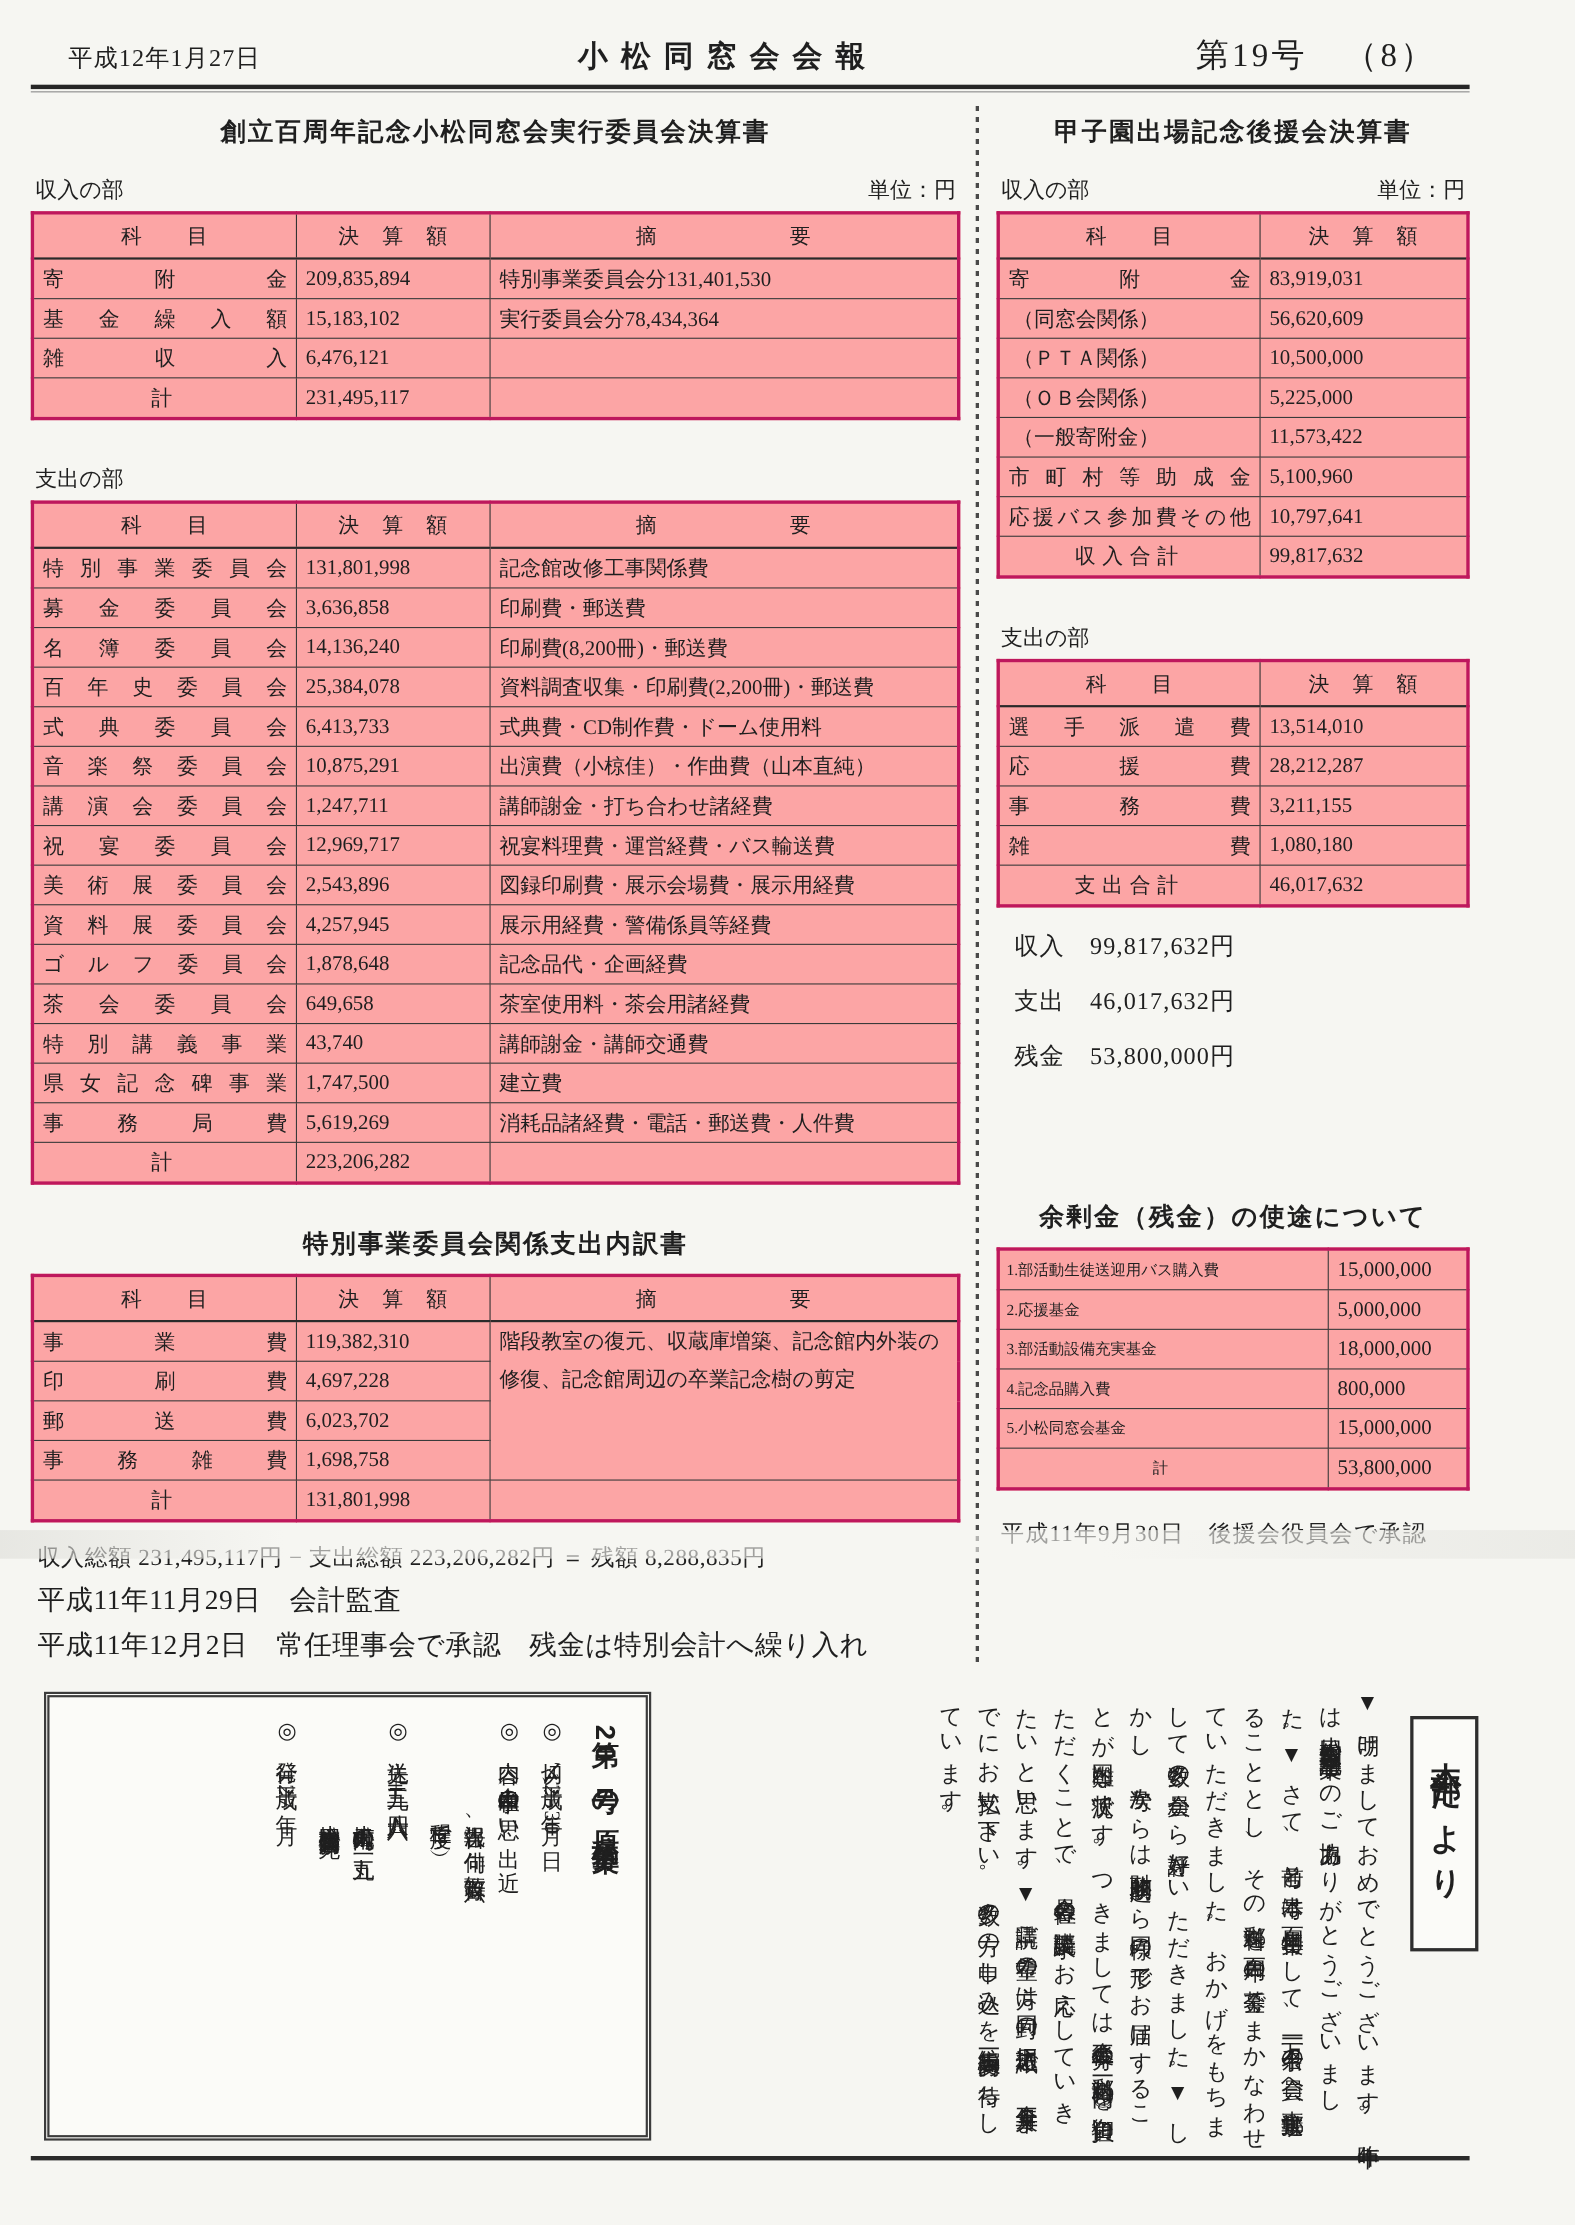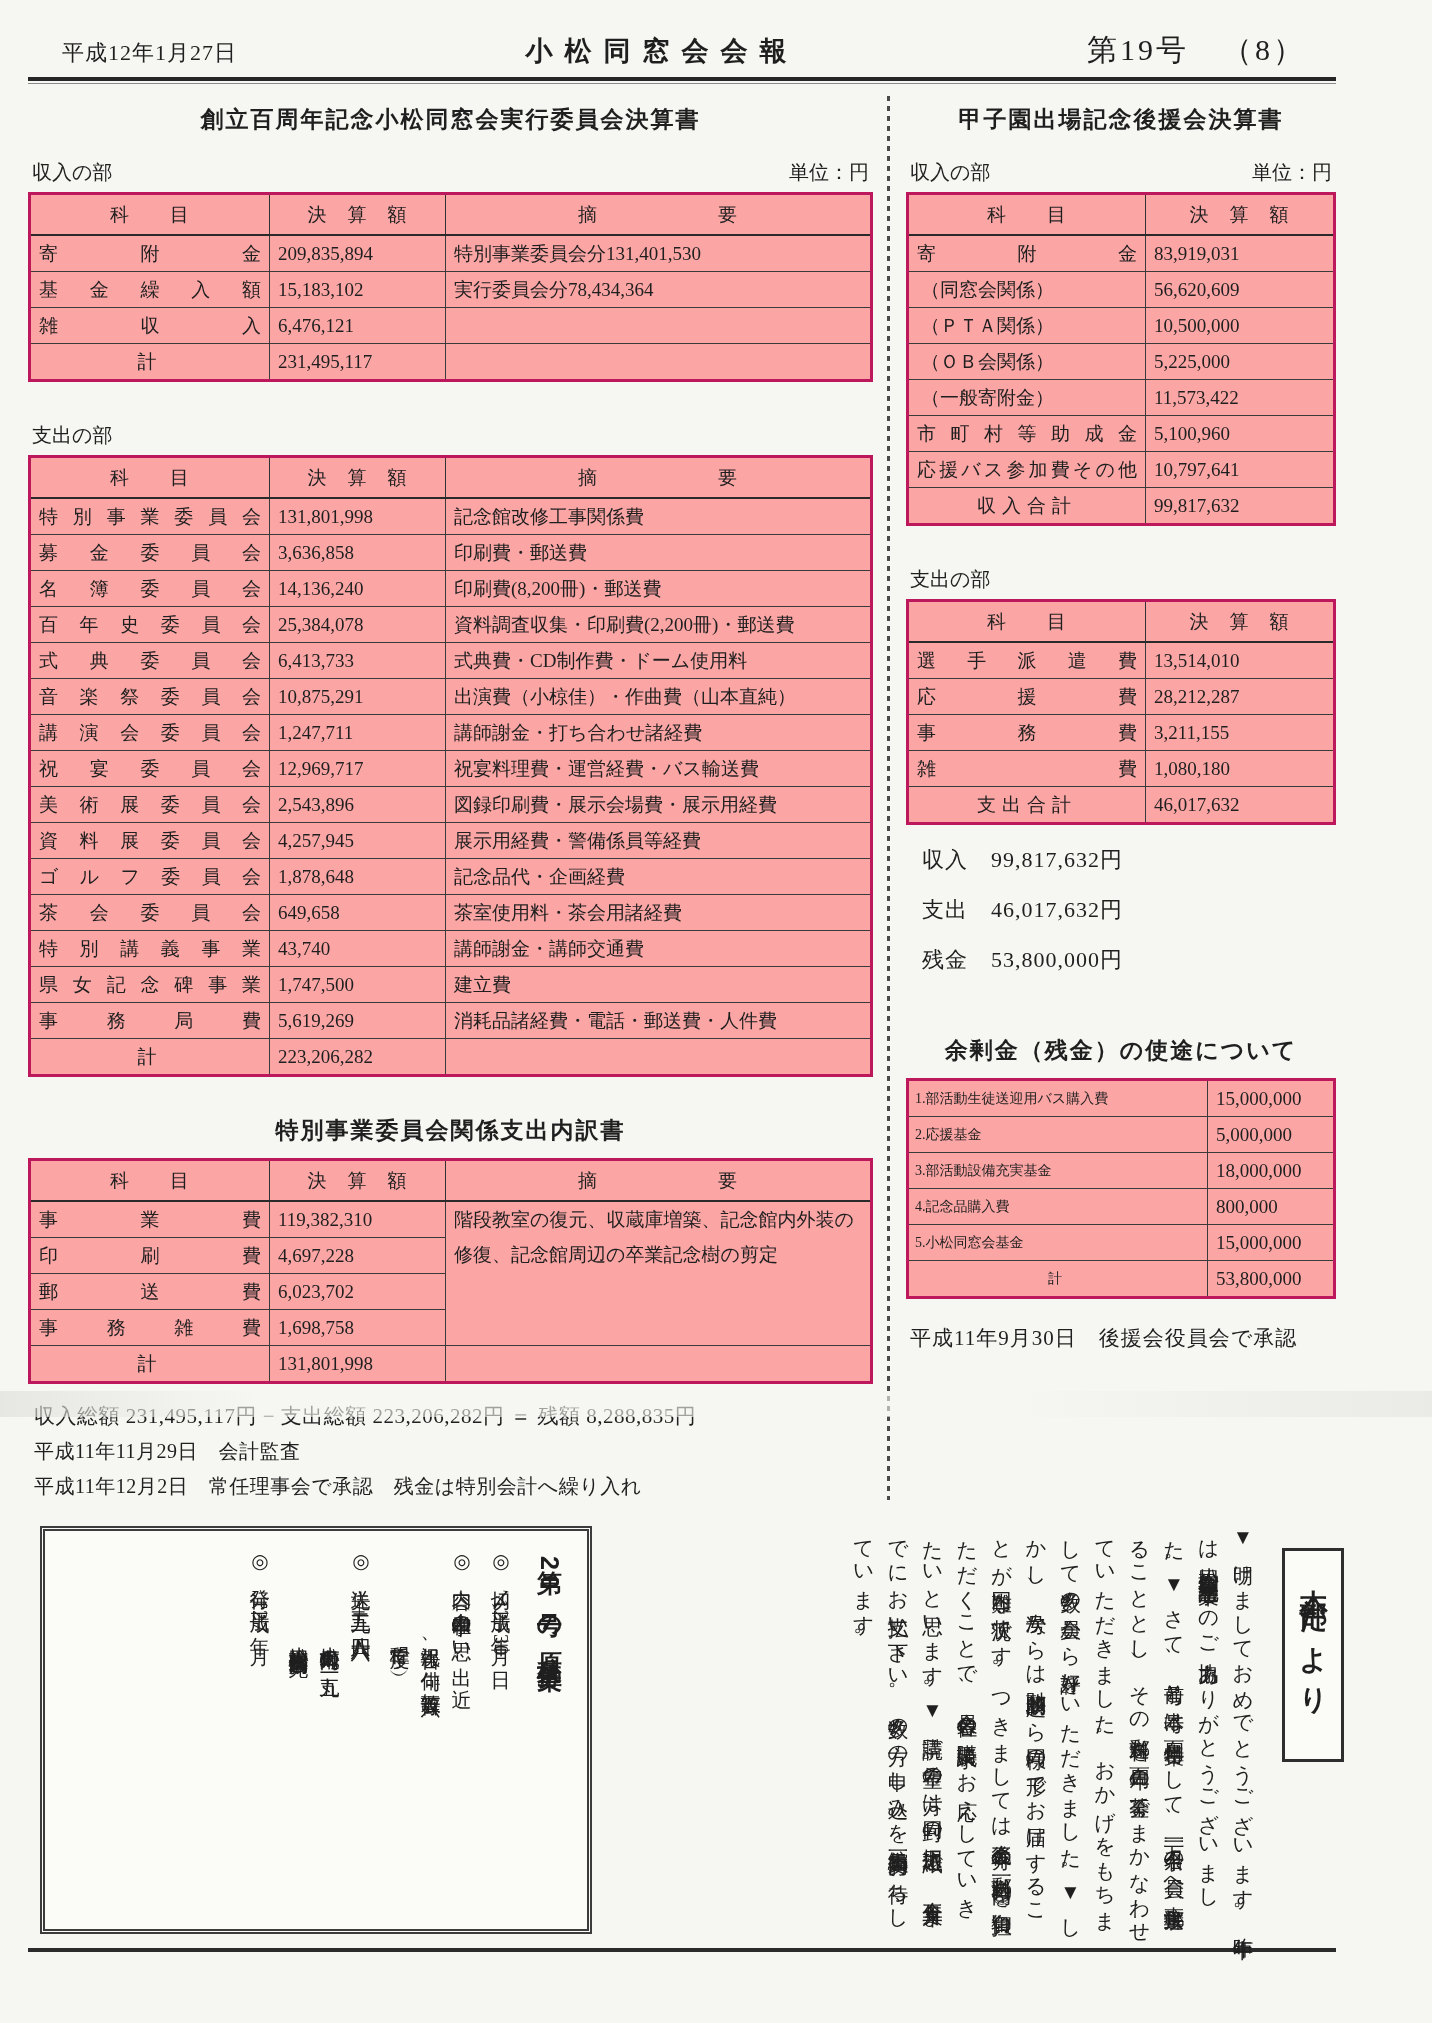--- a/index.html
+++ b/index.html
@@ -61,26 +61,26 @@
   td.cell-item{text-align:justify;text-align-last:justify;padding:0 16px;}
   td.cell-item.sub-item{text-align:left;text-align-last:left;padding-left:12px;}
   td.cell-item.total-item{text-align:center;text-align-last:center;letter-spacing:6px;}
   td.cell-amount{padding-right:12px;}
   td.cell-note{text-align:left;padding-left:10px;}
   table.usage td.cell-item{text-align:left;text-align-last:left;font-size:14px;padding:0 6px;}
   table.usage td.cell-item.total-item{text-align:center;text-align-last:center;}
   td.note-merged{vertical-align:top;padding-top:5px;line-height:35px;text-align:left;}
   
   .summary-line{font-size:21px;margin:18px 2px 0 6px;letter-spacing:.5px;}
-  .audit{font-size:20px;margin:8px 2px 0 6px;letter-spacing:.5px;}
+  .audit{font-size:25px;margin:8px 2px 0 6px;letter-spacing:.5px;}
   
   .right-sums{margin:18px 0 0 16px;font-size:22px;}
   .right-sums div{margin-top:20px;letter-spacing:1px;}
   .approval{font-size:21px;margin:20px 2px 0 4px;line-height:38px;letter-spacing:1px;}
-  .usage-title{margin-top:60px;text-align:center;}
+  .usage-title{margin-top:116px;text-align:center;}
   
   .bottom{
     display:flex;justify-content:space-between;align-items:stretch;
     margin-top:26px;height:410px;padding-left:12px;
   }
   .bosyu-box{
     box-sizing:border-box;width:552px;flex:0 0 552px;height:408px;
     border:5px double #3c3c3c;background:#fbfbf8;
     writing-mode:vertical-rl;padding:18px 20px;
     font-size:20px;

